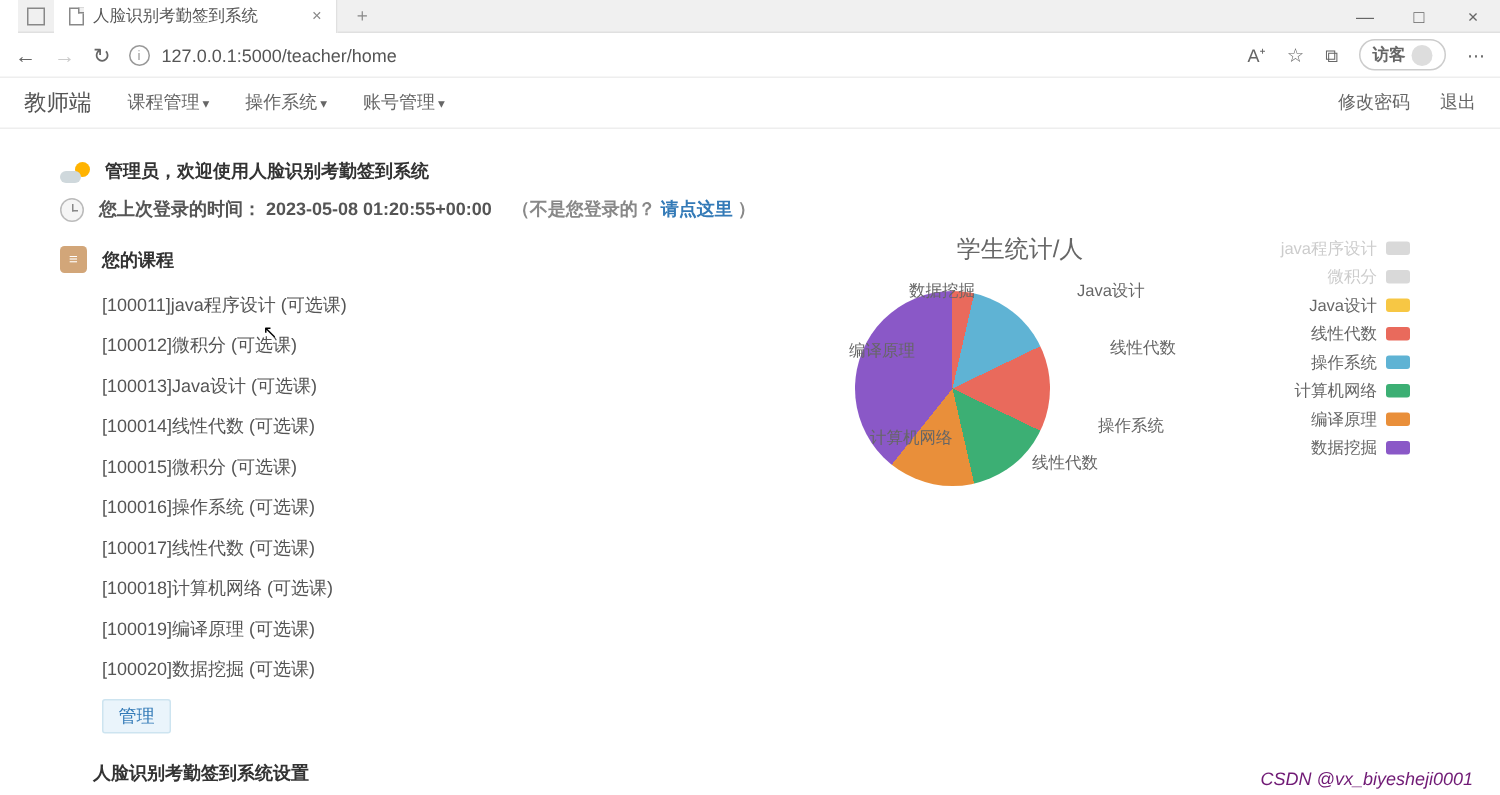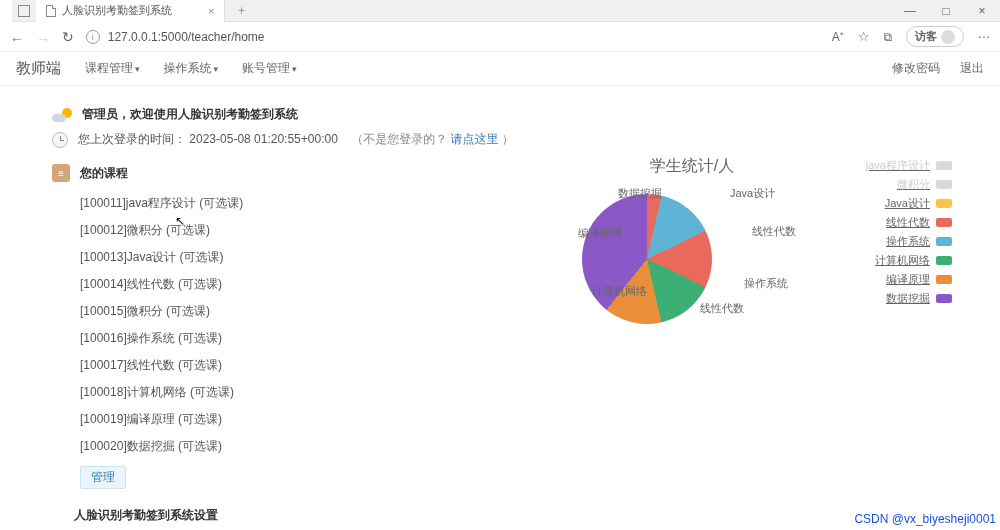--- a/index.html
+++ b/index.html
@@ -17,54 +17,54 @@
 .addrbar .url-input { flex: 1; display: flex; align-items: center; gap: 8px; font-size: 12px; color: #555; }
 .addrbar .url-input .info-icon { width: 14px; height: 14px; border: 1px solid #999; border-radius: 50%; display: inline-flex; align-items: center; justify-content: center; font-size: 9px; color: #999; }
 .addrbar .right-icons { display: flex; align-items: center; gap: 14px; color: #666; }
 .addrbar .guest-pill { border: 1px solid #ccc; border-radius: 12px; padding: 2px 8px; font-size: 11px; display: flex; align-items: center; gap: 4px; font-weight: bold; }
 .addrbar .avatar { width: 14px; height: 14px; border-radius: 50%; background: #ddd; display: inline-block; }
 .appnav { height: 34px; display: flex; align-items: center; padding: 0 16px; border-bottom: 1px solid #eee; }
 .appnav .brand { font-size: 15px; color: #555; margin-right: 24px; }
 .appnav .nav-item { font-size: 12px; color: #666; margin-right: 24px; cursor: pointer; }
 .appnav .caret { font-size: 9px; margin-left: 2px; }
 .appnav .right-nav { margin-left: auto; display: flex; gap: 20px; font-size: 12px; color: #666; }
-.content { padding: 12px 52px; height: calc(530px - 22px - 30px - 34px); overflow: auto; position: relative; }
+.content { padding: 12px 40px; height: calc(530px - 22px - 30px - 34px); overflow: auto; position: relative; }
 .section-row { display: flex; align-items: center; gap: 10px; margin: 8px 0; }
 .sun-icon { width: 20px; height: 14px; position: relative; }
 .sun-icon .cloud { width: 14px; height: 8px; background: #cfd8dc; border-radius: 6px; position: absolute; bottom: 0; left: 0; }
 .sun-icon .sun { width: 10px; height: 10px; background: #ffb300; border-radius: 50%; position: absolute; top: 0; right: 0; }
 .bold-title { font-weight: bold; font-size: 12px; color: #333; }
 .clock-icon { width: 16px; height: 16px; border: 1px solid #bbb; border-radius: 50%; position: relative; background:#f5f5f5; }
 .clock-icon:before { content: ""; position: absolute; left: 7px; top: 3px; width: 1px; height: 5px; background: #888; }
 .clock-icon:after { content: ""; position: absolute; left: 7px; top: 7px; width: 4px; height: 1px; background: #888; }
-.login-text { font-size: 12px; color: #555; }
+.login-text { font-size: 12px; color: #555; font-weight: bold; }
 .login-text .paren { color: #888; }
 .login-text .link { color: #337ab7; cursor: pointer; }
 .two-col { display: flex; gap: 20px; margin-top: 6px; }
 .left-col { width: 360px; }
 .right-col { flex: 1; position: relative; min-height: 240px; }
 .course-icon { width: 18px; height: 18px; background: #d2a679; border-radius: 3px; display: inline-flex; align-items: center; justify-content: center; color: #fff; font-size: 10px; }
 .bold-sub { font-weight: bold; font-size: 12px; color: #333; }
 .course-list { padding-left: 28px; margin-top: 4px; }
 .course-list div { font-size: 12px; color: #555; padding: 5px 0; }
 .manage-btn { display: inline-block; margin-left: 28px; margin-top: 6px; padding: 2px 10px; background: #eaf4fb; border: 1px solid #cde4f0; color: #337ab7; border-radius: 2px; font-size: 12px; cursor: pointer; }
 .chart-area { position: absolute; left: 30px; top: 0; width: 460px; height: 230px; }
 .chart-title-x { position: absolute; left: 50%; transform: translateX(-50%); top: 0; font-size: 16px; color: #666; }
 .pie { position: absolute; left: 120px; top: 38px; width: 130px; height: 130px; border-radius: 50%; }
 .pie-label { position: absolute; font-size: 11px; color: #666; }
-.legend { position: absolute; right: -30px; top: 0; font-size: 11px; color: #666; text-decoration: underline; }
+.legend { position: absolute; right: -30px; top: 0; font-size: 11px; color: #666; }
 .legend .item { display: flex; align-items: center; justify-content: flex-end; gap: 6px; padding: 2px 0; }
 .legend .sw { width: 16px; height: 9px; border-radius: 2px; }
 .legend .dim { color: #ccc; }
 .bulb-icon { width: 12px; height: 16px; position: relative; }
 .bulb-icon .top { width: 12px; height: 12px; background: #ffe082; border-radius: 50%; }
 .bulb-icon .base { width: 6px; height: 4px; background: #bbb; margin: -2px auto 0; }
 .footer-wm { position: absolute; bottom: 4px; left: 6px; color: #bbb; font-size: 12px; }
 .footer-wm .dark { color: #999; }
-.footer-right { position: absolute; bottom: 4px; right: 4px; color: #1d4ed8; font-size: 12px; }
+.footer-right { position: absolute; bottom: 4px; right: 18px; color: #701a75; font-size: 12px; font-style: italic; }
 .cursor-fake { position: absolute; left: 175px; top: 128px; font-size: 12px; color: #000; pointer-events:none; }
 .square-icon { width:12px; height:12px; border:1px solid #888; display:inline-block; }
 .star-icon { font-size:13px; }
 </style>
 </head>
 <body>
 
 <div class="titlebar">
   <span class="square-icon" style="margin:0 6px"></span>
   <div class="tab">

